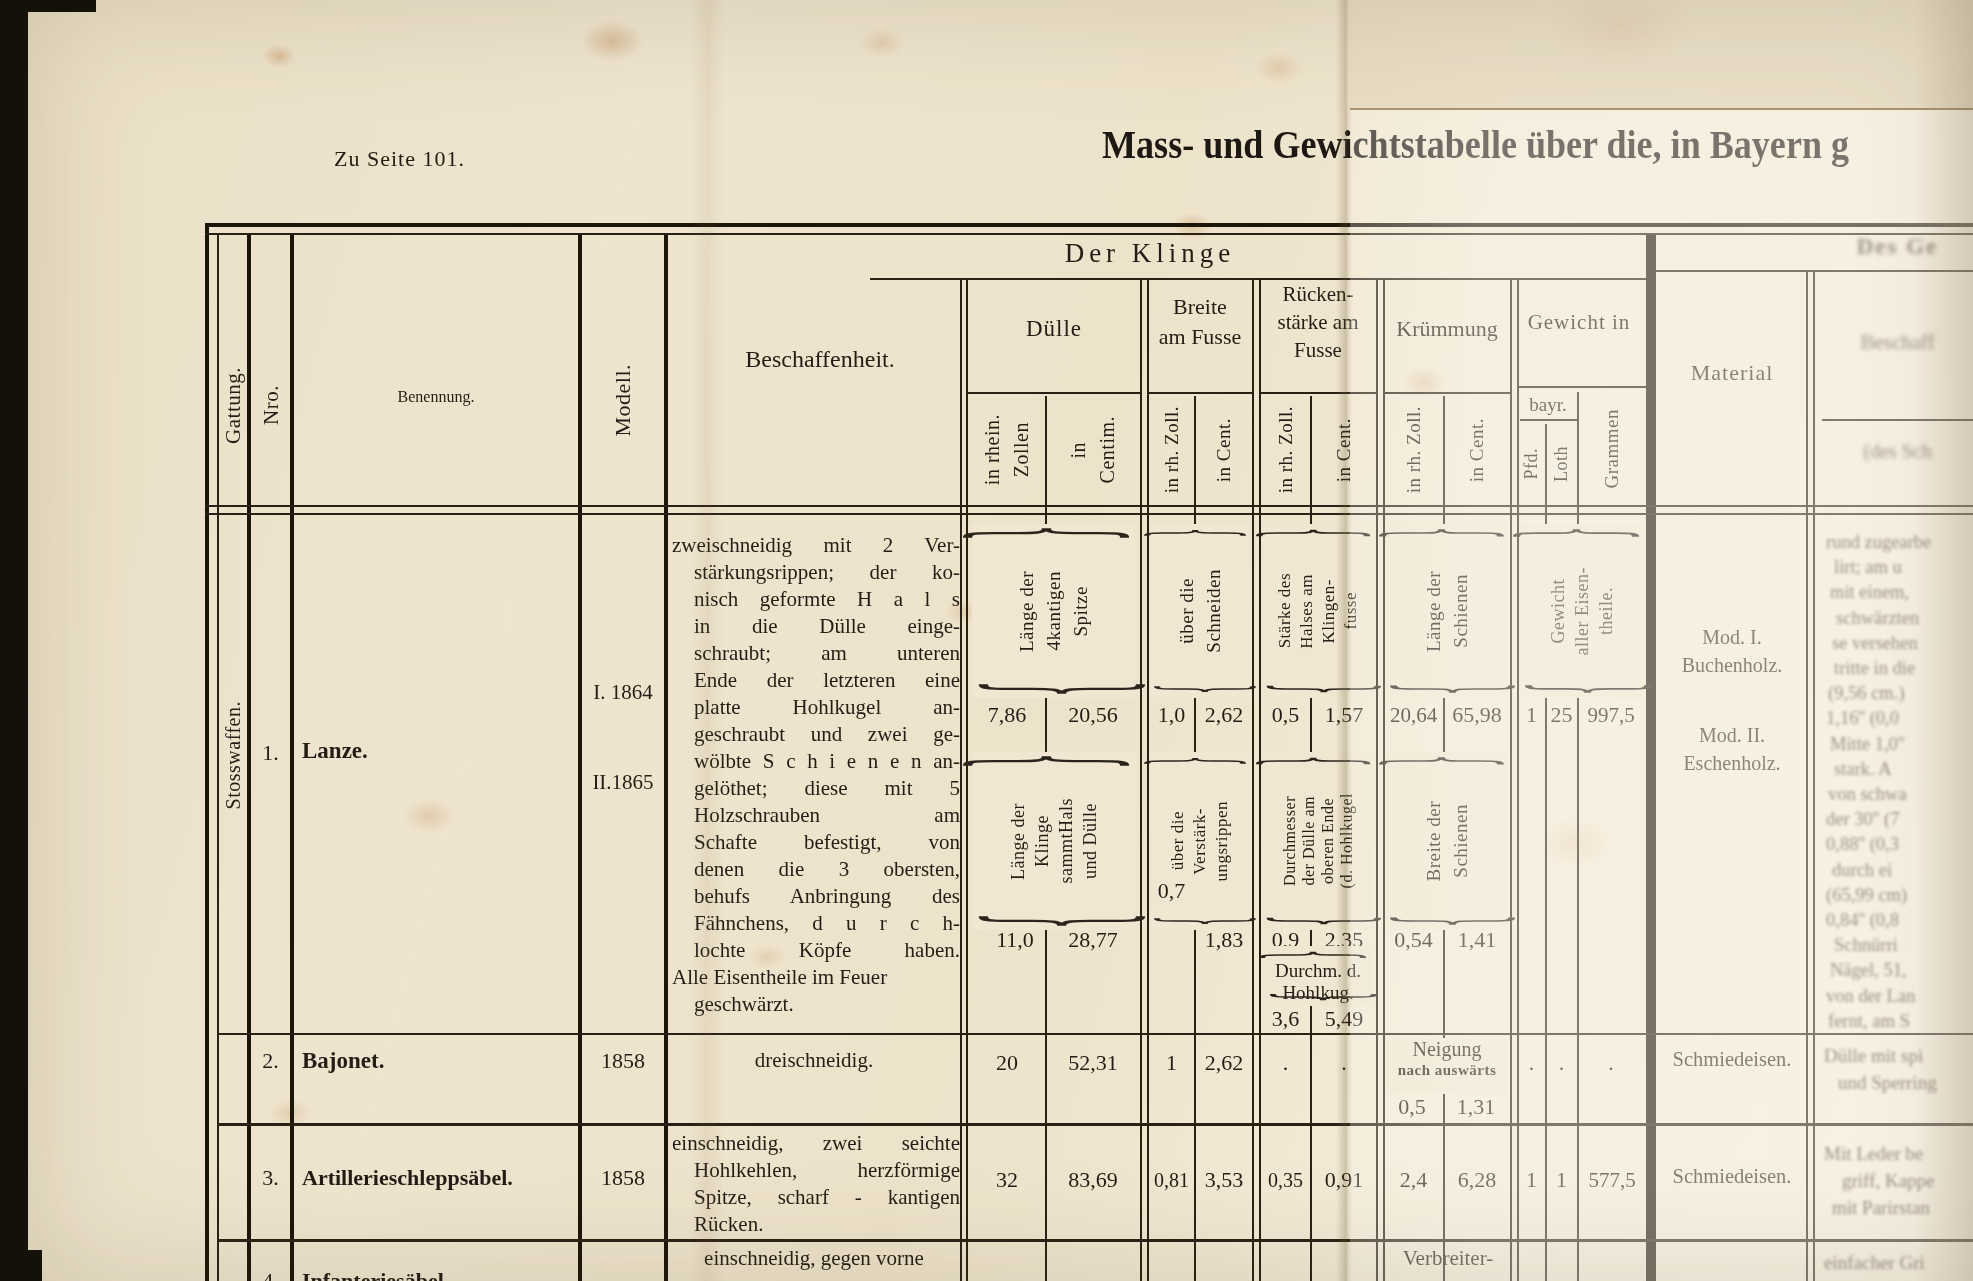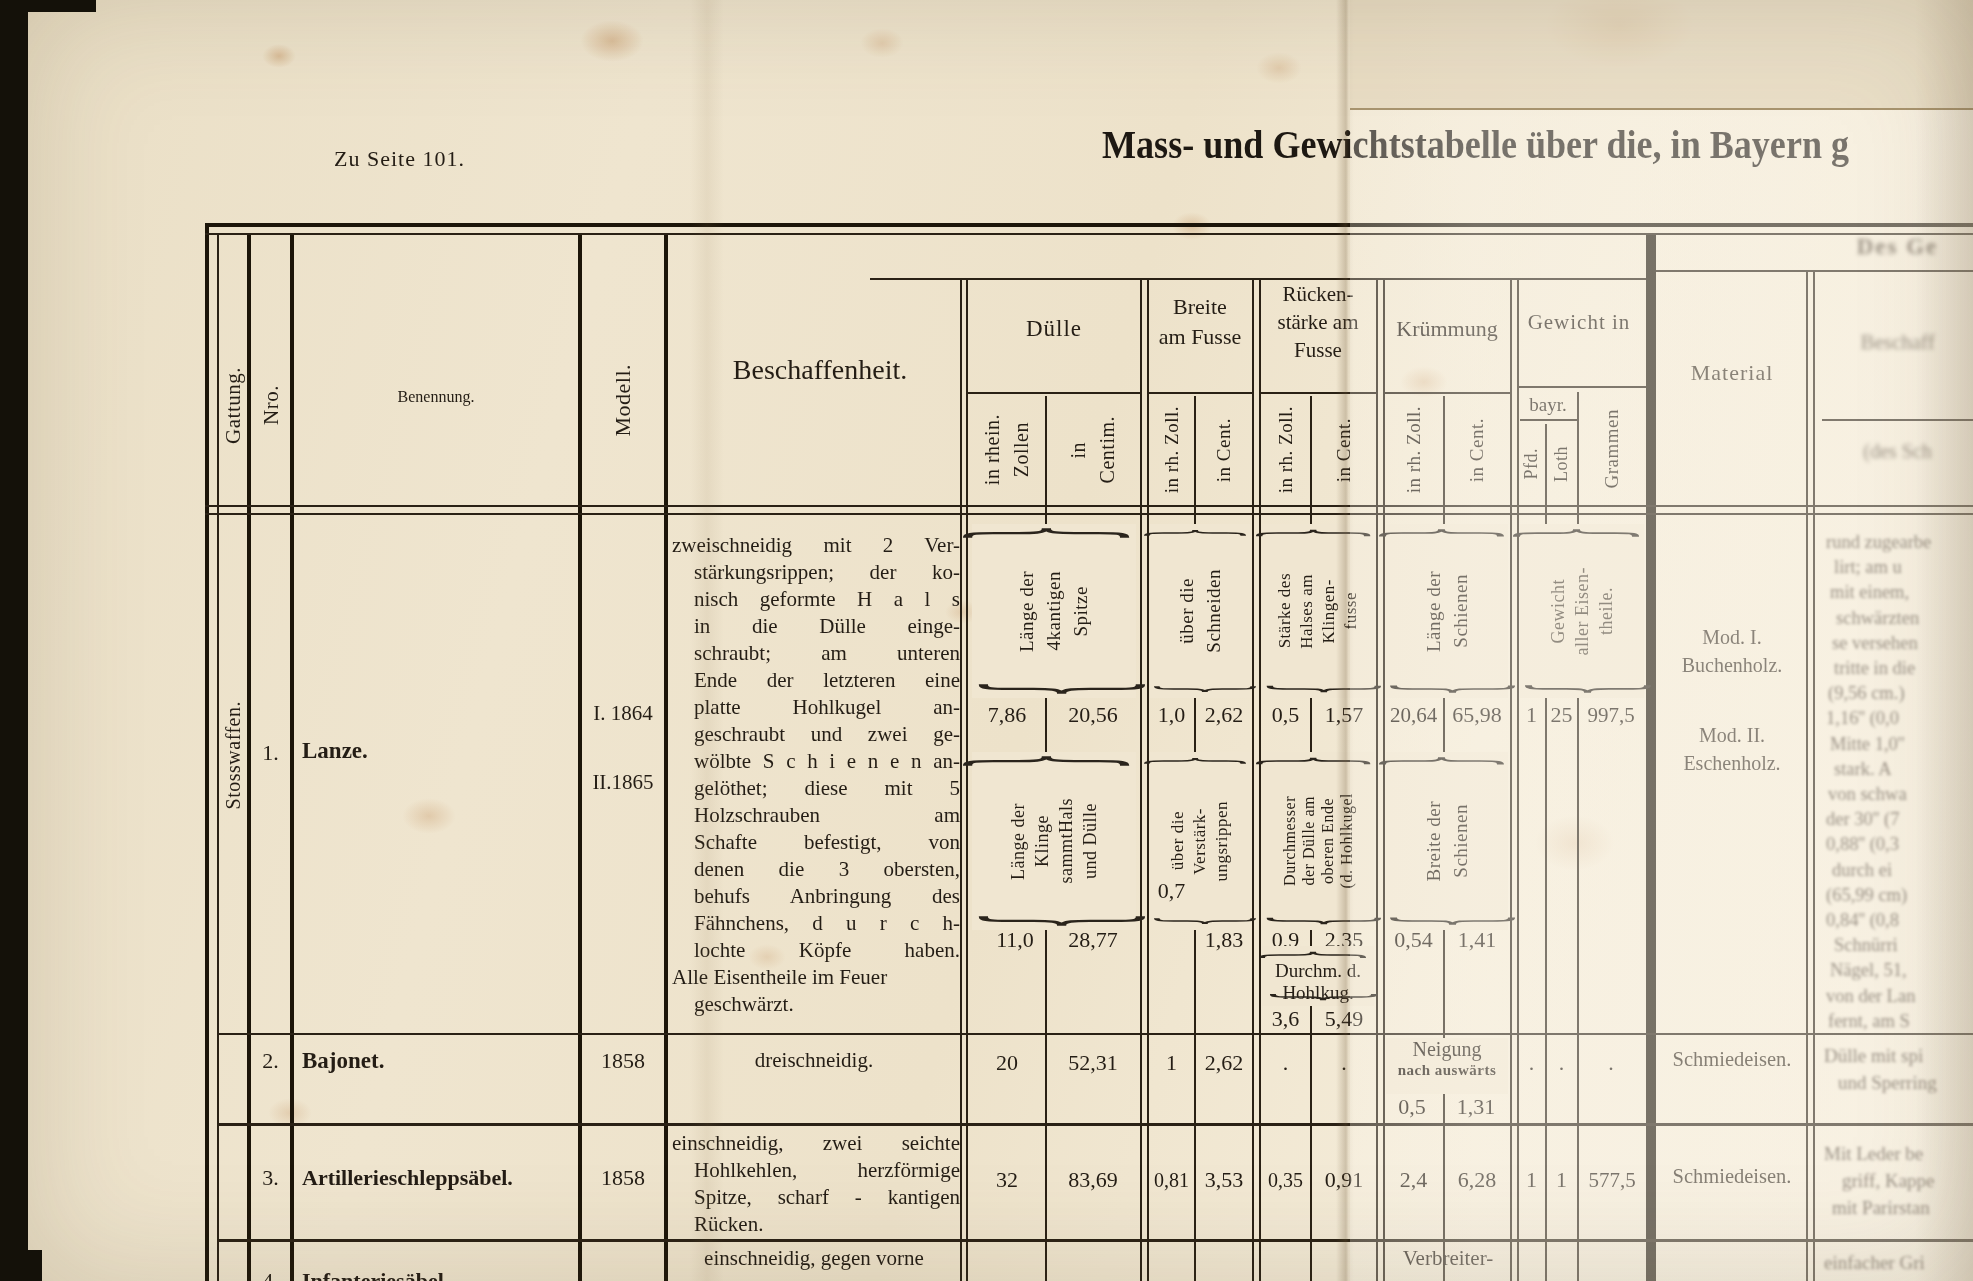--- a/index.html
+++ b/index.html
@@ -106,22 +106,23 @@
   <div class="vcell" style="left:219px;top:330px;width:28px;height:150px">
     <span class="vt" style="font-size:21px">Gattung.</span>
     </div>
   <div class="vcell" style="left:253px;top:350px;width:36px;height:110px">
     <span class="vt" style="font-size:21px">Nro.</span>
     </div>
   <div class="tx ct" style="left:298px;top:388px;width:276px;font-size:16px">Benennung.</div>
   <div class="vcell" style="left:584px;top:320px;width:78px;height:160px">
     <span class="vt" style="font-size:22px">Modell.</span>
     </div>
-  <div class="tx ct" style="left:668px;top:354px;width:304px;font-size:28px">Beschaffenheit.</div>
-
+  <div class="tx ct" style="left:668px;top:346px;width:304px;font-size:24px">Beschaffenheit.</div>
+
+  <div class="tx ct" style="left:870px;top:238px;width:560px;font-size:27px;letter-spacing:5px">Der Klinge</div>
   <div class="tx ct blur2 b" style="left:1822px;top:234px;width:151px;font-size:23px;letter-spacing:2px">Des Ge</div>
 
   <div class="tx ct" style="left:968px;top:316px;width:172px;font-size:23px;letter-spacing:1px">Dülle</div>
   <div class="tx ct" style="left:1148px;top:294px;width:104px;font-size:22px">Breite</div>
   <div class="tx ct" style="left:1148px;top:324px;width:104px;font-size:22px">am Fusse</div>
   <div class="tx ct" style="left:1260px;top:282px;width:116px;font-size:21px">Rücken-</div>
   <div class="tx ct" style="left:1260px;top:310px;width:116px;font-size:21px">stärke am</div>
   <div class="tx ct" style="left:1260px;top:338px;width:116px;font-size:21px">Fusse</div>
   <div class="tx ct" style="left:1384px;top:316px;width:126px;font-size:22px">Krümmung</div>
   <div class="tx ct soft" style="left:1512px;top:310px;width:134px;font-size:21px;letter-spacing:1px">Gewicht in</div>
@@ -165,21 +166,21 @@
 
   <div class="tx ct" style="left:1658px;top:360px;width:148px;font-size:22px;letter-spacing:1px;color:#3a3227">Material</div>
   <div class="tx ct blur2" style="left:1822px;top:330px;width:151px;font-size:21px">Beschaff</div>
   <div class="tx ct blur2" style="left:1822px;top:440px;width:151px;font-size:20px">(des Sch</div>
 
   <div class="vcell" style="left:219px;top:660px;width:28px;height:190px">
     <span class="vt" style="font-size:20px">Stosswaffen.</span>
     </div>
   <div class="tx ct" style="left:251px;top:740px;width:39px;font-size:22px">1.</div>
   <div class="tx b" style="left:302px;top:738px;font-size:23px">Lanze.</div>
-  <div class="tx ct" style="left:582px;top:701px;width:82px;font-size:21px">I. 1864</div>
+  <div class="tx ct" style="left:582px;top:680px;width:82px;font-size:21px">I. 1864</div>
   <div class="tx ct" style="left:582px;top:770px;width:82px;font-size:21px">II.1865</div>
 
   <div class="abs besch" style="left:672px;top:532px;width:288px">
     <div class="bl">zweischneidig mit 2 Ver-</div>
     <div class="bl ind">stärkungsrippen; der ko-</div>
     <div class="bl ind">nisch geformte H a l s</div>
     <div class="bl ind">in die Dülle einge-</div>
     <div class="bl ind">schraubt; am unteren</div>
     <div class="bl ind">Ende der letzteren eine</div>
     <div class="bl ind">platte Hohlkugel an-</div>

